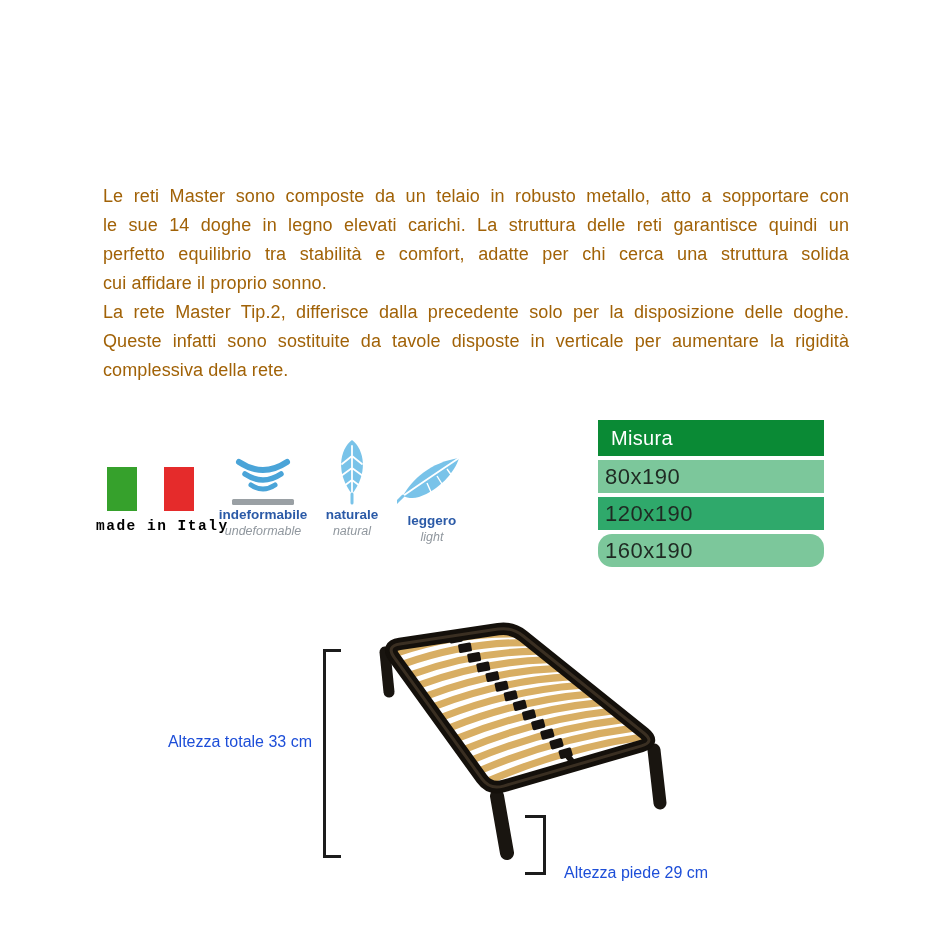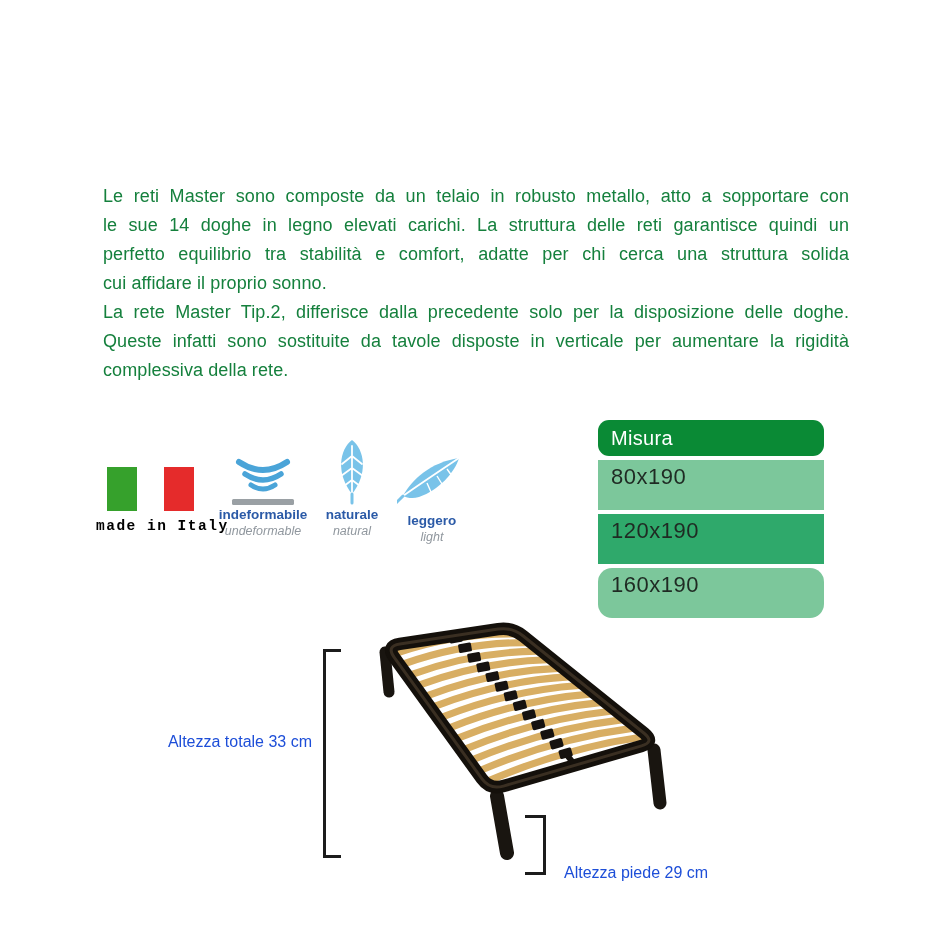--- a/index.html
+++ b/index.html
@@ -1,41 +1,41 @@
 <!DOCTYPE html>
 <html><head>
 <meta charset="utf-8">
 <style>
   html,body{margin:0;padding:0;background:#fff;}
   .page{position:relative;width:950px;height:950px;background:#ffffff;overflow:hidden;
         font-family:"Liberation Sans",sans-serif;color:#2e2e2e;}
 
   
   .intro{position:absolute;left:103px;top:182px;width:746px;font-size:18px;
-         line-height:29px;color:#15803d;letter-spacing:.1px;}
+         line-height:29px;color:#a16207;letter-spacing:.1px;}
   .intro .jline{text-align:justify;text-align-last:justify;white-space:normal;}
   .intro .jline.last{text-align-last:left;}
 
   
   .badge{position:absolute;text-align:center;}
   .badge .lbl{font-size:13.5px;font-weight:bold;color:#2b5aa7;line-height:17px;}
   .badge .sub{font-size:12.5px;font-style:italic;color:#90979e;line-height:16px;}
   .flag-wrap{position:absolute;left:96px;top:467px;width:112px;}
   .flag{position:relative;height:44px;width:100%;}
   .flag .g{position:absolute;left:11px;top:0;width:30px;height:44px;}
   .flag .r{position:absolute;left:68px;top:0;width:30px;height:44px;}
   .flag-label{margin-top:7px;text-align:center;font-family:Liberation Mono, monospace;
               font-weight:bold;font-size:14.5px;letter-spacing:1.5px;color:#000000;white-space:nowrap;}
   .icon-box{height:62px;display:flex;align-items:flex-end;justify-content:center;}
 
   
   .size-table{position:absolute;left:598px;top:420px;width:226px;}
   .size-header{height:36px;line-height:36px;padding-left:13px;color:#fff;
                font-size:20px;letter-spacing:.3px;}
-  .size-row{height:50px;line-height:33px;margin-top:4px;padding-left:13px;
+  .size-row{height:33px;line-height:33px;margin-top:4px;padding-left:7px;
             font-size:22px;color:#1f2a23;letter-spacing:.5px;}
 
   
   svg.bed{position:absolute;left:0;top:0;pointer-events:none;}
   .bracket-total{position:absolute;left:323px;top:649px;width:15px;height:203px;
                  border-left:3px solid #1c1c1c;border-top:3px solid #1c1c1c;border-bottom:3px solid #1c1c1c;}
   .bracket-foot{position:absolute;left:525px;top:815px;width:18px;height:54px;
                 border-right:3px solid #1c1c1c;border-top:3px solid #1c1c1c;border-bottom:3px solid #1c1c1c;}
   .dim-label{position:absolute;font-size:16px;color:#1d4ed8;white-space:nowrap;}
   .dim-total{left:152px;top:733px;width:160px;text-align:right;}
@@ -131,21 +131,21 @@
         <path d="M6 46 C20 36 44 20 62 8" stroke="#ffffff" stroke-width="1.8" fill="none"></path>
         <path d="M6 46 L-2 54" stroke="#79c3e9" stroke-width="3" stroke-linecap="round"></path>
         <path d="M30 33 L34 42 M40 26 L45 34 M50 19 L55 26" stroke="#ffffff" stroke-width="1.4"></path>
       </svg>
     </div>
     <div class="lbl">leggero</div>
     <div class="sub">light</div>
   </div>
 
   <div class="size-table">
-    <div class="size-header" id="sizeHeader" style="background: rgb(10, 138, 53); border-radius: 11px;">Misura</div>
+    <div class="size-header" id="sizeHeader" style="background: rgb(10, 138, 53);">Misura</div>
     <div id="sizeRows">
         <div class="size-row" style="background: rgb(124, 199, 155);">80x190</div>
         <div class="size-row" style="background: rgb(47, 169, 107);">120x190</div>
         <div class="size-row" style="background: rgb(124, 199, 155); border-radius: 14px;">160x190</div>
       </div>
   </div>
 
   <div class="bracket-total"></div>
   <div class="dim-label dim-total">Altezza totale 33 cm</div>
   <div class="bracket-foot"></div>

